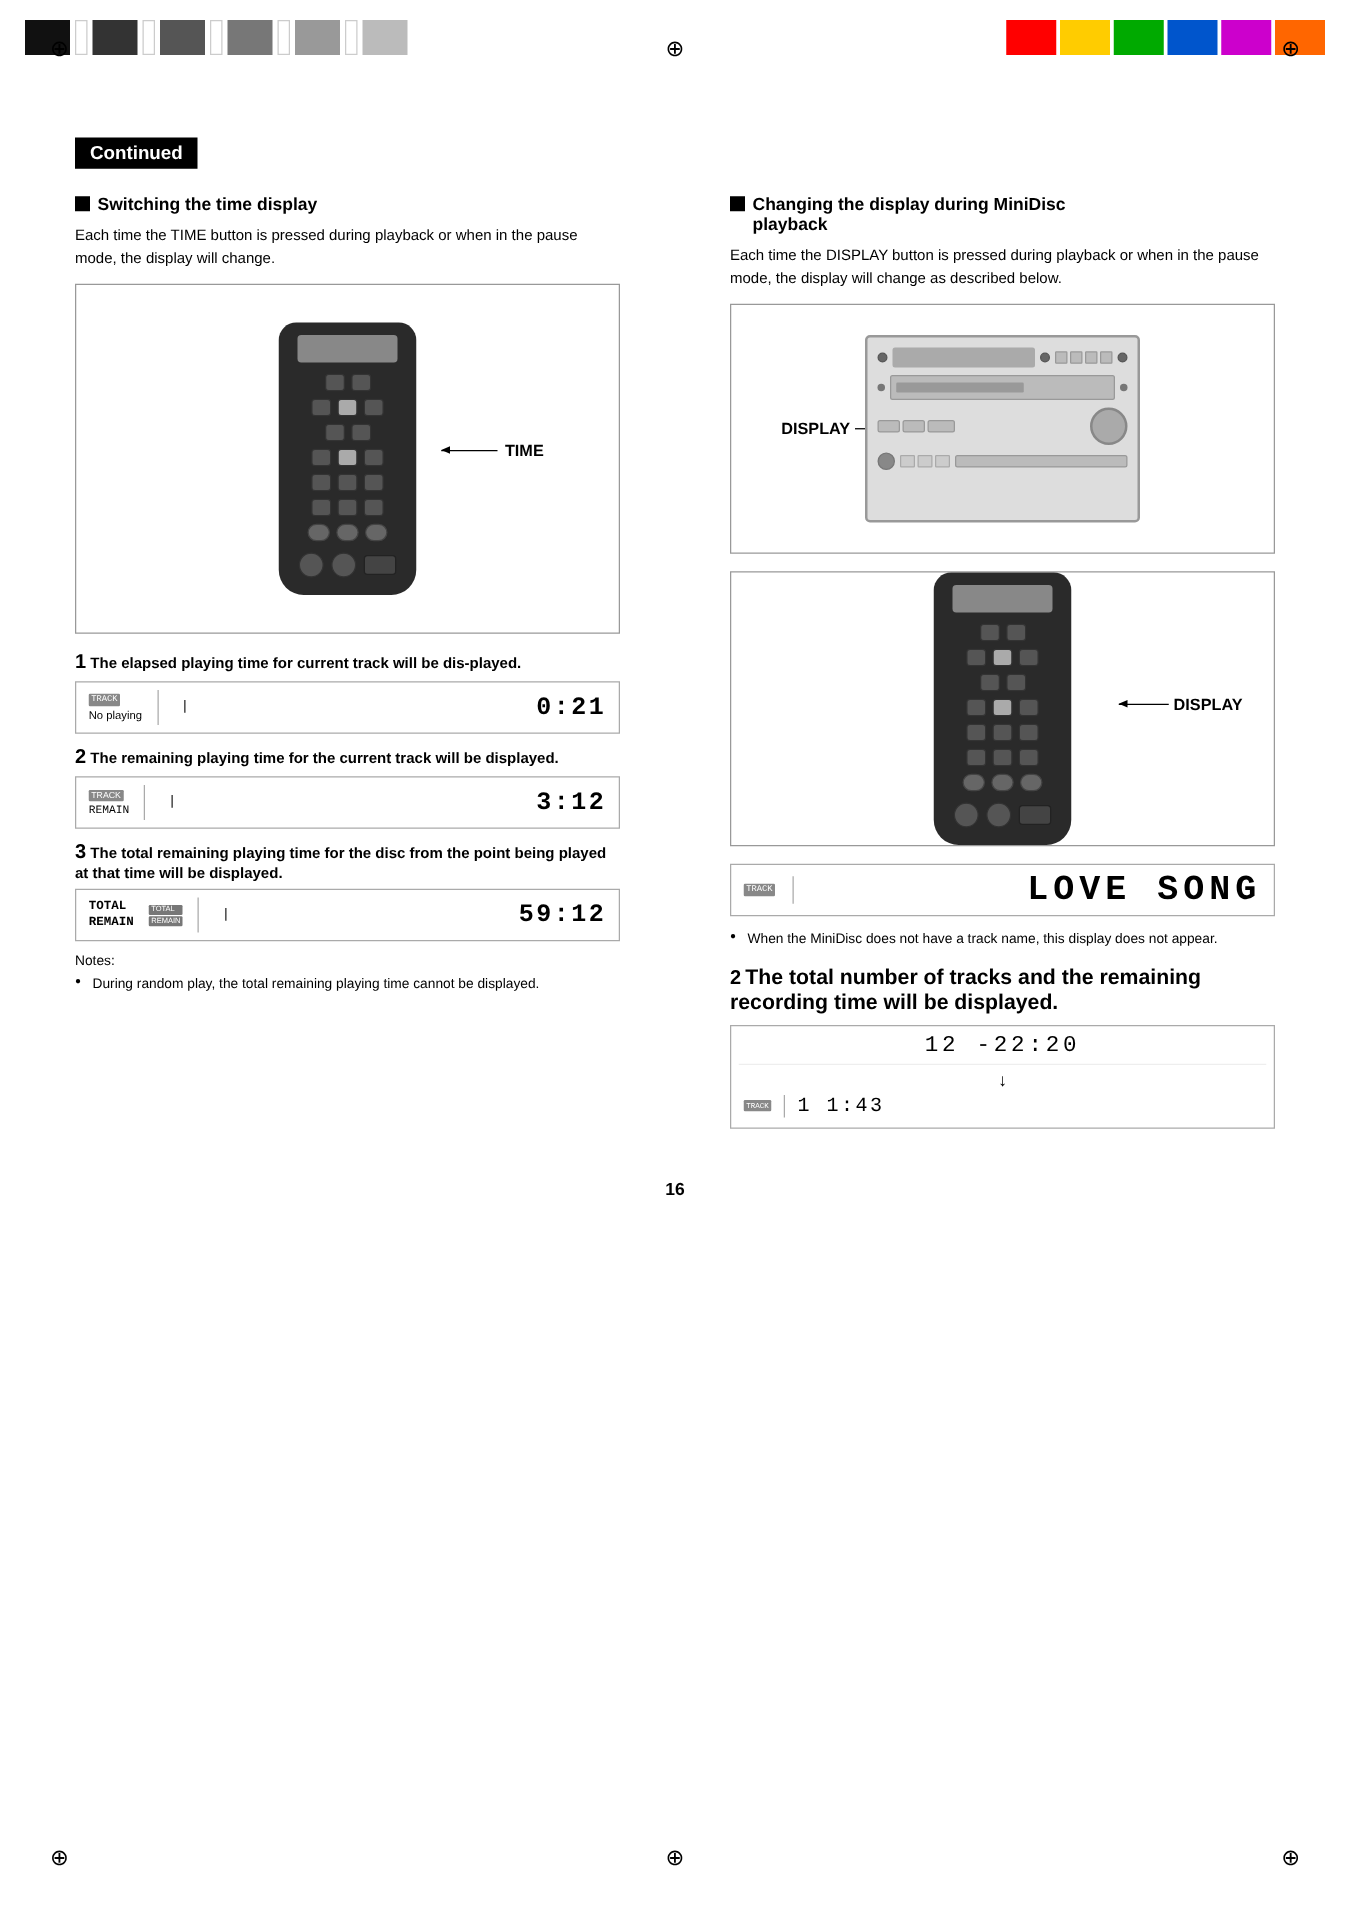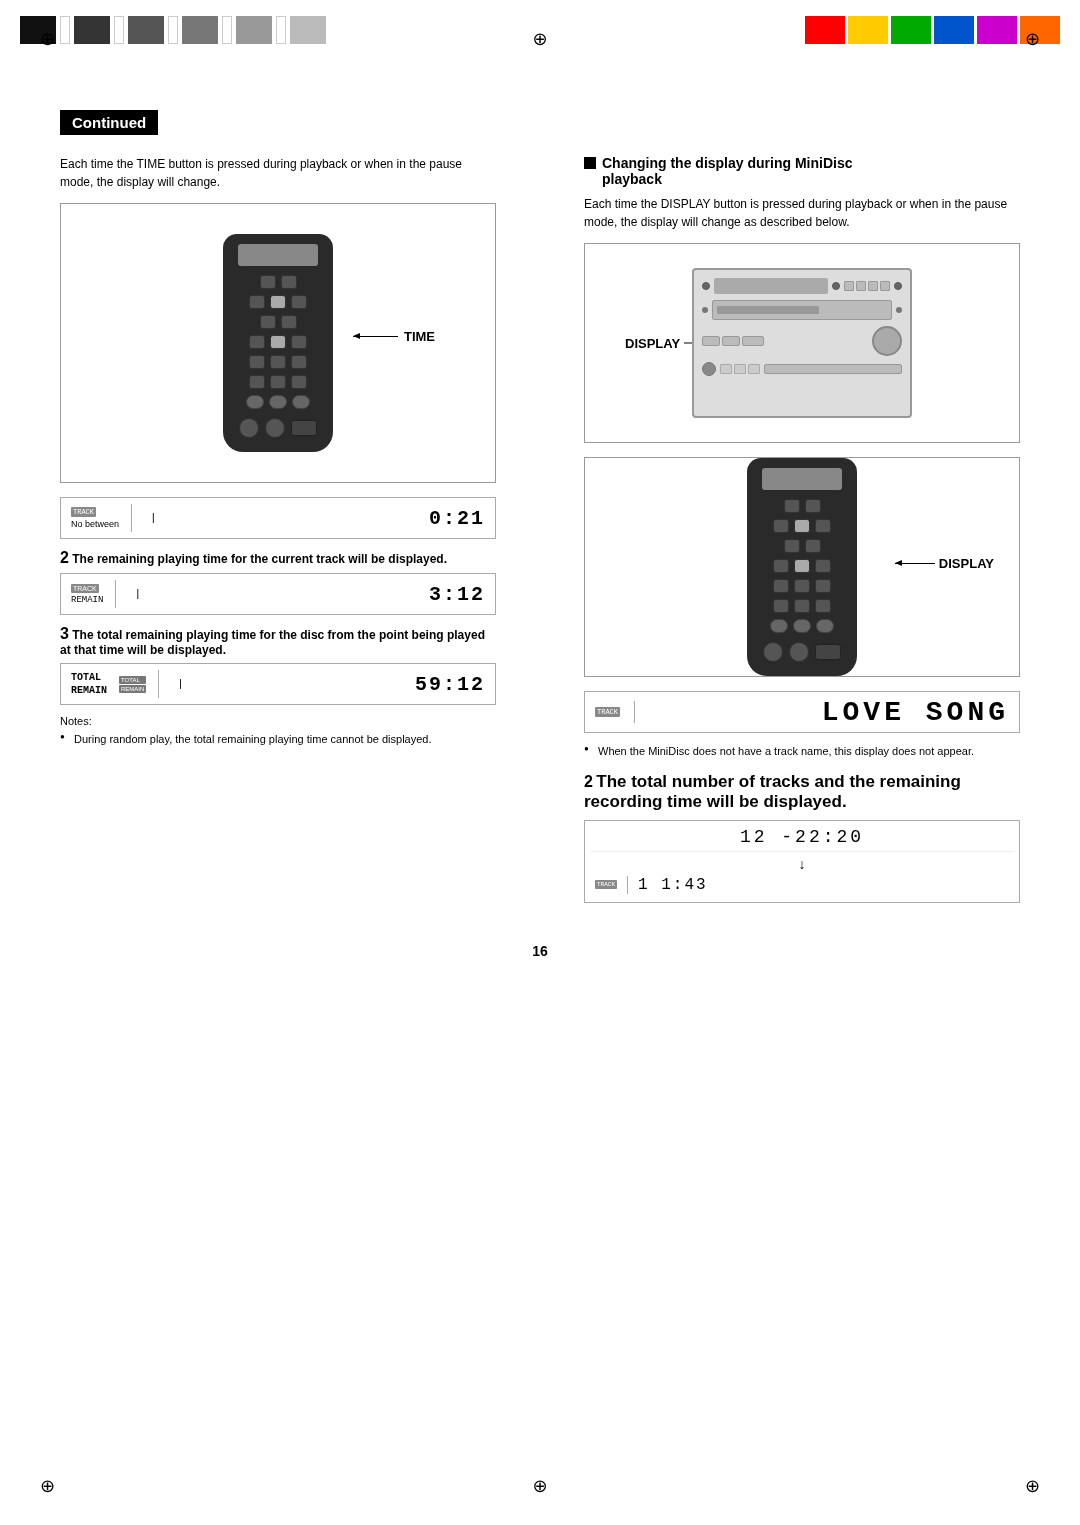--- a/index.html
+++ b/index.html
@@ -394,20 +394,24 @@
 
 <div class="main-content">
 
   
   <div class="continued-header">Continued</div>
 
   <div class="two-col">
 
     <div class="col-left">
 
+      <div class="section-header">
+        <span class="square-bullet"></span>
+        <span>Switching the time display</span>
+      </div>
 
       <div class="body-text">Each time the TIME button is pressed during playback or when in the pause mode, the display will change.</div>
 
       <div class="remote-container">
         <div class="remote">
           <div class="remote-screen"></div>
           <div class="btn-row">
             <div class="btn-small"></div>
             <div class="btn-small"></div>
           </div>
@@ -449,24 +453,28 @@
 
         <div style="position:absolute; right:60px; top:45%; display:flex; align-items:center; gap:6px;">
           <div style="width:45px; height:1px; background:#000; position:relative;">
             <div style="position:absolute; left:0; top:-3px; width:0; height:0; border-right:7px solid #000; border-top:3px solid transparent; border-bottom:3px solid transparent;"></div>
           </div>
           <span style="font-weight:bold; font-size:13px;">TIME</span>
         </div>
       </div>
 
       <div class="step">
+        <div class="step-header">
+          <span class="step-number">1</span>
+          <span style="font-size:12px;">The elapsed playing time for current track will be dis-played.</span>
+        </div>
         <div class="display-box">
           <div class="display-label-track">
             <span class="track-badge">TRACK</span>
-            <span style="font-size:9px; font-family:Arial;">No between</span>
+            <span style="font-size:9px; font-family:Arial;">No playing</span>
           </div>
           <div class="display-sep"></div>
           <span style="font-size:11px; margin:0 6px;">|</span>
           <span class="display-time">0:21</span>
         </div>
       </div>
 
       <div class="step">
         <div class="step-header">
           <span class="step-number">2</span>

